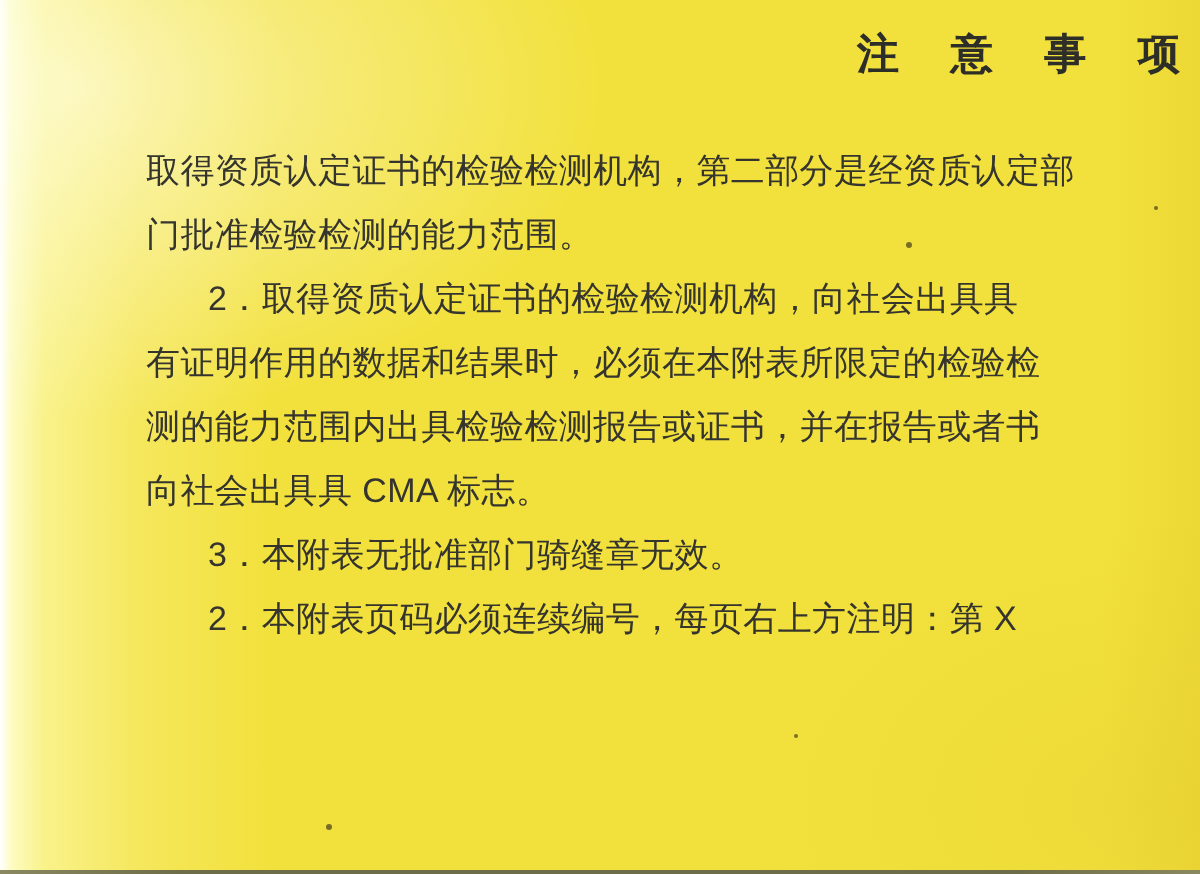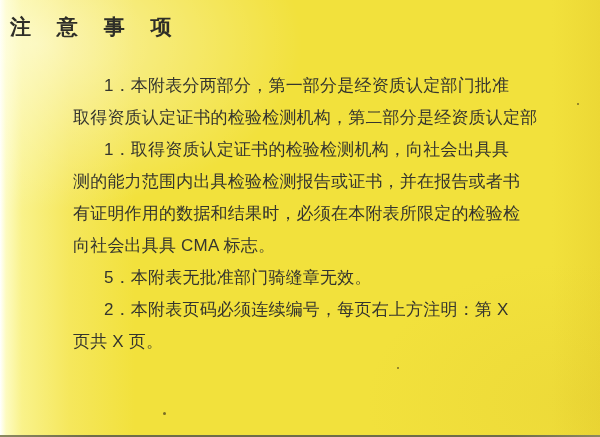--- a/index.html
+++ b/index.html
@@ -19,21 +19,21 @@
       radial-gradient(300px 200px at 96% 92%, rgba(214,186,40,0.18), rgba(214,186,40,0) 70%),
       linear-gradient(90deg, #ffffff 0px, #fdfbc0 6px, #f9f28a 22px, #f5e75c 70px, #f2e13c 135px, #f2e13c 92%, #ecd835 100%);
     color: #35352e;
   }
   .title {
     position: absolute;
     top: 13px;
     left: 0;
     width: 100%;
     margin: 0;
-    text-align: left;
+    text-align: right;
     font-size: 21px;
     font-weight: 700;
     letter-spacing: 10px;
     padding-left: 10px;
     box-sizing: border-box;
     color: #2e2e28;
   }
   .body-text {
     position: absolute;
     top: 70px;
@@ -71,29 +71,28 @@
   .speck.s4 { left: 163px; top: 412px; }
 </style>
 </head>
 <body>
 
 <div class="page">
 
   <h1 class="title">注 意 事 项</h1>
 
   <div class="body-text">
-    <div class="line indent">1．本附表分两部分，第一部分是经资质认定部门批准</div>
     <div class="line">取得资质认定证书的检验检测机构，第二部分是经资质认定部</div>
-    <div class="line indent">1．取得资质认定证书的检验检测机构，向社会出具具</div>
+    <div class="line">门批准检验检测的能力范围。</div>
+    <div class="line indent">2．取得资质认定证书的检验检测机构，向社会出具具</div>
+    <div class="line">有证明作用的数据和结果时，必须在本附表所限定的检验检</div>
     <div class="line">测的能力范围内出具检验检测报告或证书，并在报告或者书</div>
-    <div class="line">有证明作用的数据和结果时，必须在本附表所限定的检验检</div>
     <div class="line">向社会出具具 CMA 标志。</div>
-    <div class="line indent">5．本附表无批准部门骑缝章无效。</div>
+    <div class="line indent">3．本附表无批准部门骑缝章无效。</div>
     <div class="line indent">2．本附表页码必须连续编号，每页右上方注明：第 X</div>
-    <div class="line">页共 X 页。</div>
   </div>
 
   <span class="speck s1"></span>
   <span class="speck s2"></span>
   <span class="speck s3"></span>
   <span class="speck s4"></span>
 
   <div class="bottom-edge"></div>
 </div>
 

